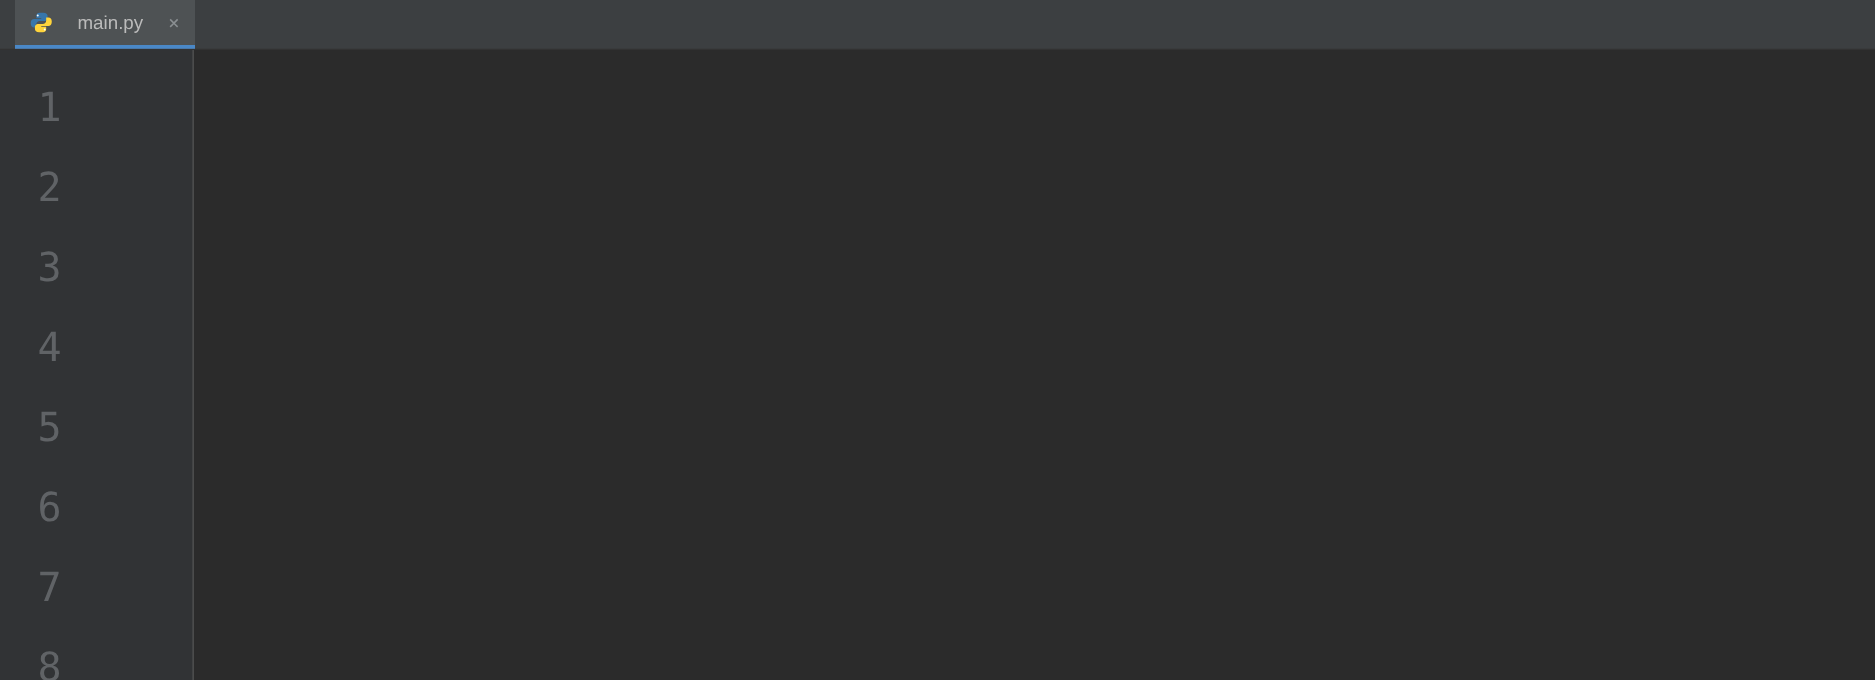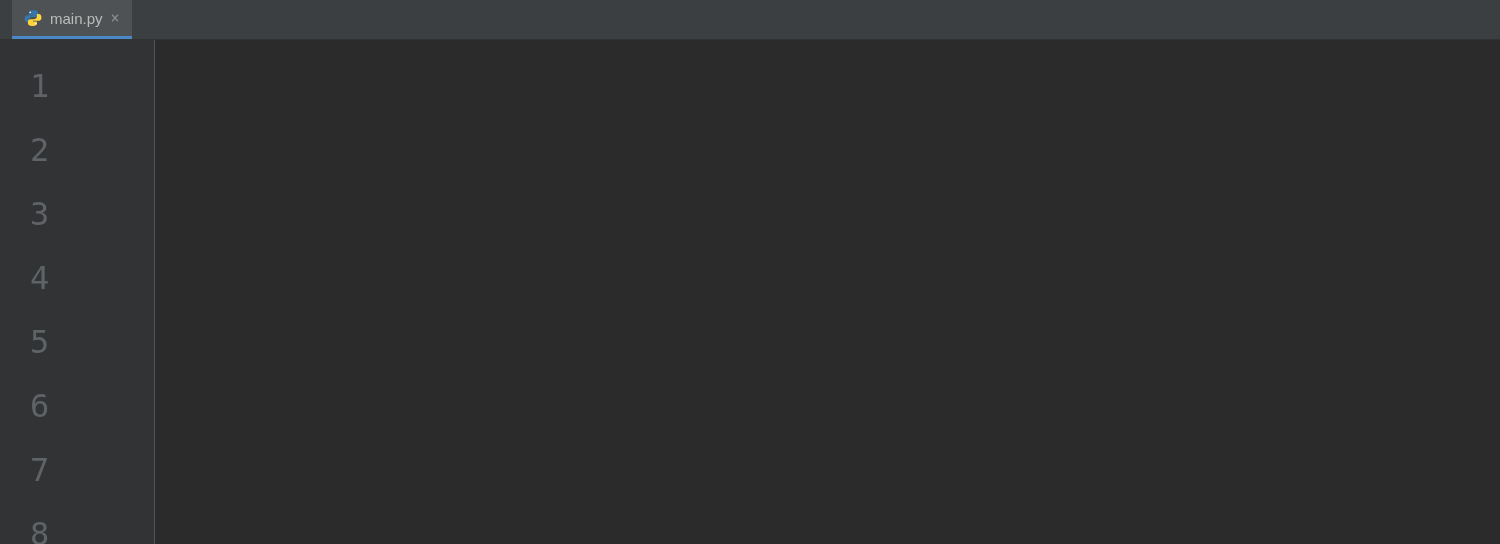--- a/index.html
+++ b/index.html
@@ -17,21 +17,21 @@
     background:#3c3f41;
     border-bottom:1px solid #323232;
     display:flex;
     align-items:stretch;
     box-sizing:border-box;
     padding-left:12px;
   }
   .tab{
     display:flex;
     align-items:center;
-    gap:8px;
+    gap:20px;
     padding:0 12px;
     background:#4e5254;
     border-bottom:3px solid #4a88c7;
     box-sizing:border-box;
     cursor:pointer;
   }
   .tab .tab-label{
     font-family:-apple-system,BlinkMacSystemFont,"Segoe UI",sans-serif;
     font-size:15px;
     color:#bbbbbb;

